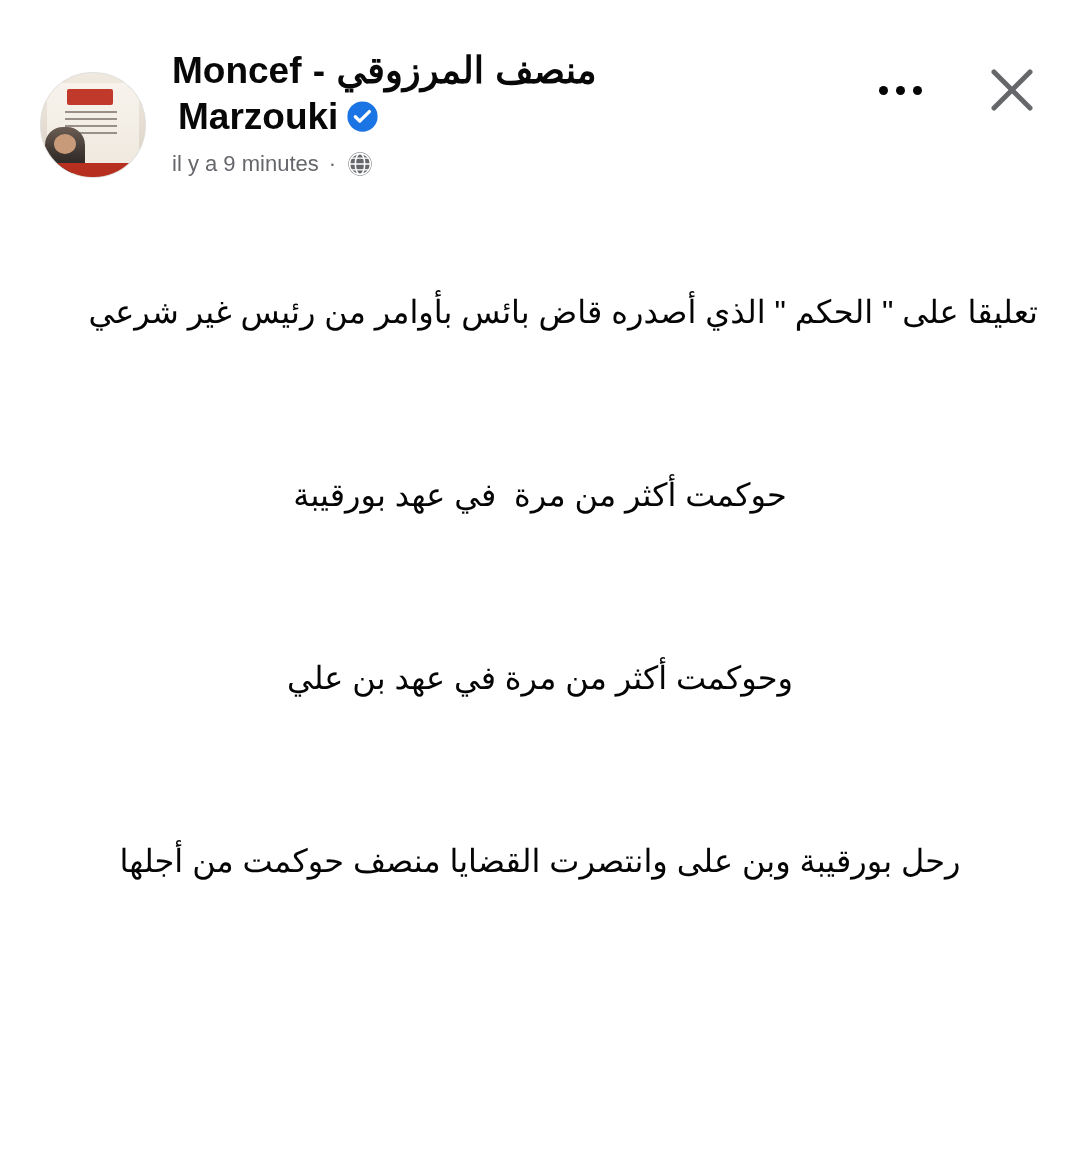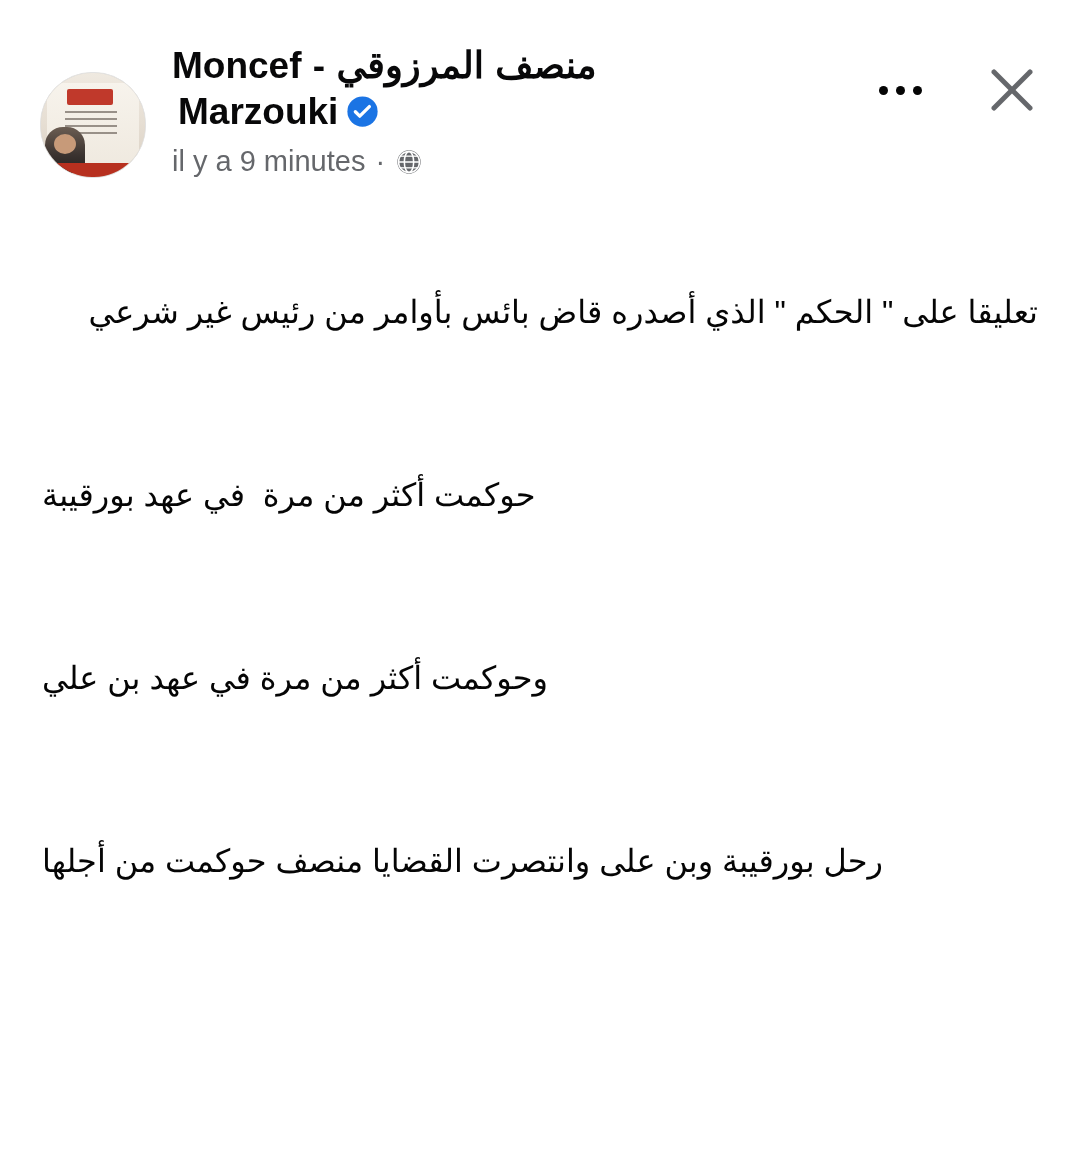--- a/index.html
+++ b/index.html
@@ -108,21 +108,21 @@
   .verified {
     display: inline-block;
     width: 33px;
     height: 33px;
     vertical-align: -4px;
     margin-left: 8px;
   }
 
   .meta-line {
     margin-top: 10px;
-    font-size: 29px;
+    font-size: 22px;
     color: #65676b;
     display: flex;
     align-items: center;
     gap: 10px;
   }
   .meta-dot { color: #65676b; }
   .globe-icon {
     width: 28px;
     height: 28px;
     display: inline-block;
@@ -161,21 +161,21 @@
     direction: rtl;
     text-align: right;
     font-size: 32px;
     line-height: 1.45;
     color: #050505;
     padding: 18px 2px 0 2px;
     white-space: pre-wrap;
     word-wrap: break-word;
   }
   .para { margin: 0 0 44px 0; }
-  .para.center { text-align: left; }
+  .para.center { text-align: center; }
   .para:last-child { margin-bottom: 0; }
 </style>
 </head>
 <body>
 
 <div class="post">
 
   <div class="post-header">
 
     <div class="avatar">

